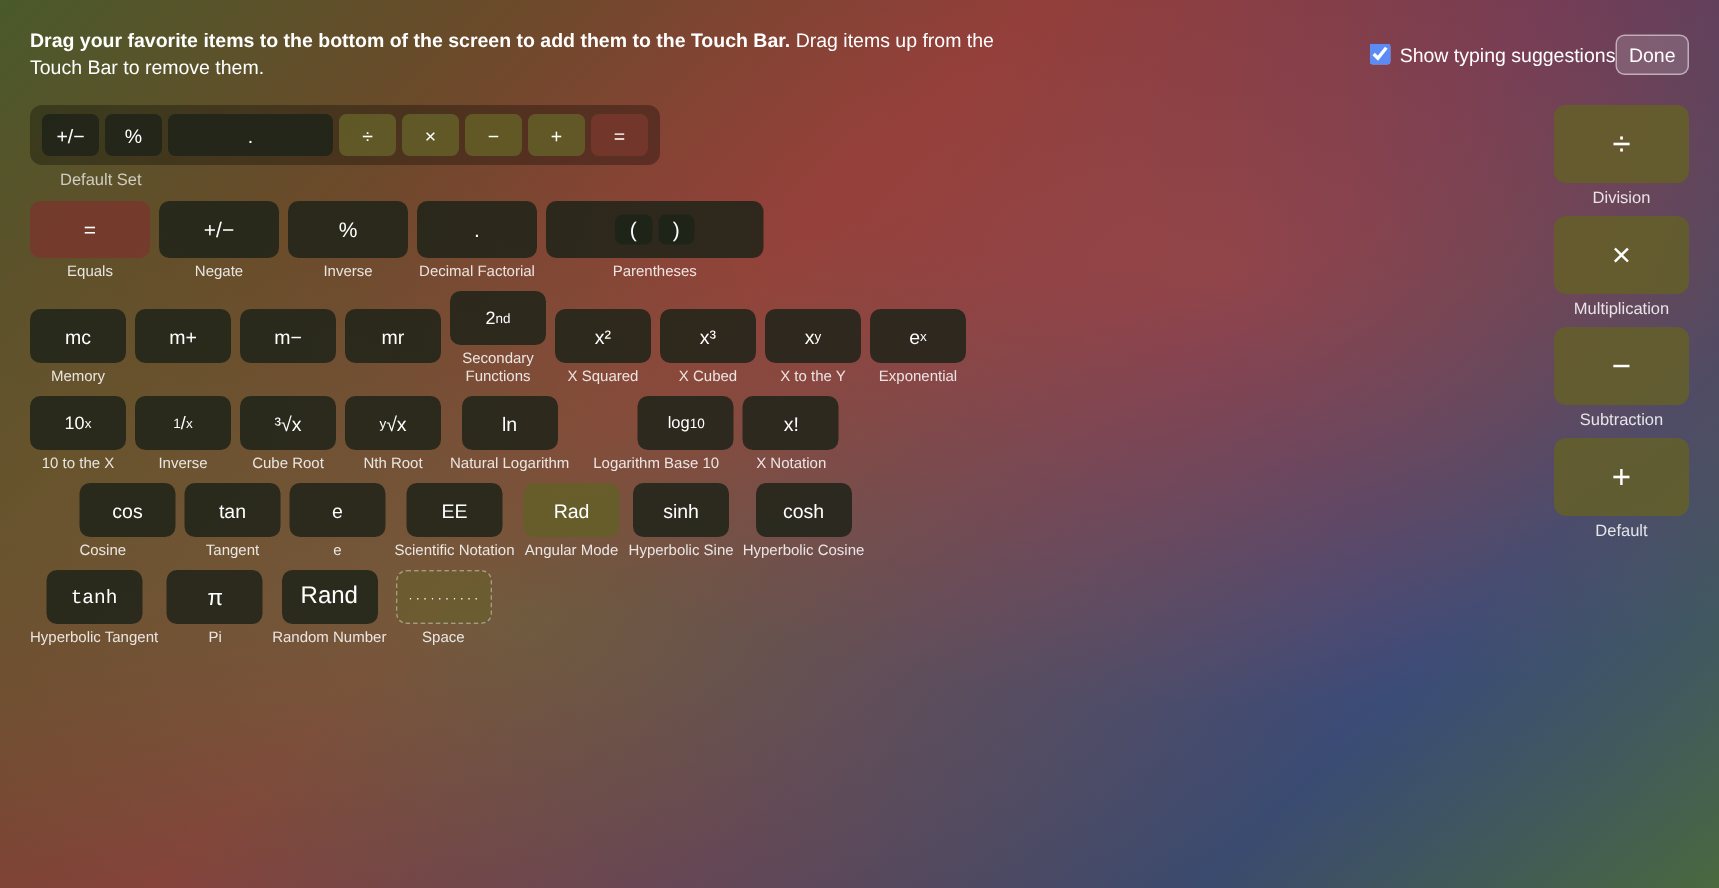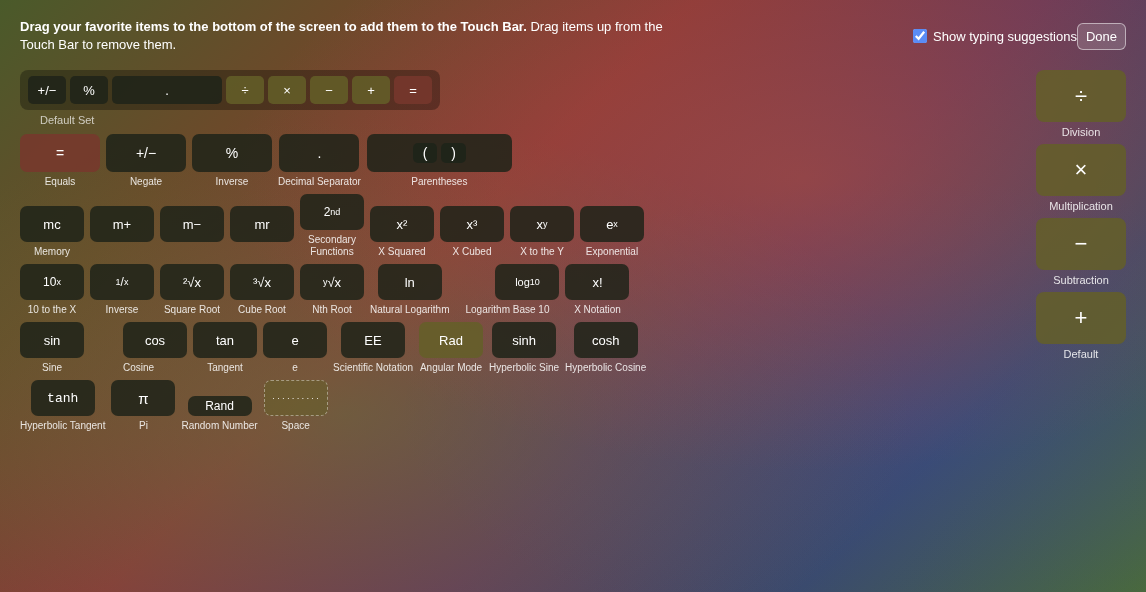--- a/index.html
+++ b/index.html
@@ -232,21 +232,21 @@
         <div class="item-cell">
           <button class="calc-btn btn-md btn-dark" style="width:80px;">+/−</button>
           <span class="item-label">Negate</span>
         </div>
         <div class="item-cell">
           <button class="calc-btn btn-md btn-dark" style="width:80px;">%</button>
           <span class="item-label">Inverse</span>
         </div>
         <div class="item-cell">
           <button class="calc-btn btn-md btn-dark" style="width:80px;">.</button>
-          <span class="item-label">Decimal Separator</span>
+          <span class="item-label">Decimal Factorial</span>
         </div>
         <div class="item-cell">
           <button class="calc-btn btn-md btn-dark" style="width:145px;">
             <span style="background:rgba(30,35,25,0.9);border-radius:5px;padding:2px 10px;margin-right:4px;">( </span>
             <span style="background:rgba(30,35,25,0.9);border-radius:5px;padding:2px 10px;"> )</span>
           </button>
           <span class="item-label">Parentheses</span>
         </div>
       </div>
 
@@ -292,24 +292,20 @@
       <div class="items-row">
         <div class="item-cell">
           <button class="calc-btn btn-dark" style="width:64px;height:36px;font-size:12px;">10<sup>x</sup></button>
           <span class="item-label">10 to the X</span>
         </div>
         <div class="item-cell">
           <button class="calc-btn btn-dark" style="width:64px;height:36px;font-size:12px;"><sup>1</sup>/<sub>x</sub></button>
           <span class="item-label">Inverse</span>
         </div>
         <div class="item-cell">
-          <button class="calc-btn btn-dark" style="width:64px;height:36px;font-size:13px;">²√x</button>
-          <span class="item-label">Square Root</span>
-        </div>
-        <div class="item-cell">
           <button class="calc-btn btn-dark" style="width:64px;height:36px;font-size:13px;">³√x</button>
           <span class="item-label">Cube Root</span>
         </div>
         <div class="item-cell">
           <button class="calc-btn btn-dark" style="width:64px;height:36px;font-size:13px;"><sup>y</sup>√x</button>
           <span class="item-label">Nth Root</span>
         </div>
         <div class="item-cell">
           <button class="calc-btn btn-dark" style="width:64px;height:36px;font-size:13px;">ln</button>
           <span class="item-label">Natural Logarithm</span>
@@ -319,24 +315,20 @@
           <span class="item-label">Logarithm Base 10</span>
         </div>
         <div class="item-cell">
           <button class="calc-btn btn-dark" style="width:64px;height:36px;font-size:13px;">x!</button>
           <span class="item-label">X Notation</span>
         </div>
       </div>
 
       <div class="items-row">
         <div class="item-cell">
-          <button class="calc-btn btn-dark" style="width:64px;height:36px;font-size:13px;">sin</button>
-          <span class="item-label">Sine</span>
-        </div>
-        <div class="item-cell">
           <button class="calc-btn btn-dark" style="width:64px;height:36px;font-size:13px;margin-left:33px;">cos</button>
           <span class="item-label">Cosine</span>
         </div>
         <div class="item-cell">
           <button class="calc-btn btn-dark" style="width:64px;height:36px;font-size:13px;">tan</button>
           <span class="item-label">Tangent</span>
         </div>
         <div class="item-cell">
           <button class="calc-btn btn-dark" style="width:64px;height:36px;font-size:13px;">e</button>
           <span class="item-label">e</span>
@@ -362,21 +354,21 @@
       <div class="items-row">
         <div class="item-cell">
           <button class="calc-btn btn-dark" style="width:64px;height:36px;font-size:13px;font-family:Liberation Mono, monospace;">tanh</button>
           <span class="item-label">Hyperbolic Tangent</span>
         </div>
         <div class="item-cell">
           <button class="calc-btn btn-dark" style="width:64px;height:36px;font-size:15px;">π</button>
           <span class="item-label">Pi</span>
         </div>
         <div class="item-cell">
-          <button class="calc-btn btn-dark" style="width:64px;height:20px;font-size:12px;">Rand</button>
+          <button class="calc-btn btn-dark" style="width:64px;height:36px;font-size:16px;">Rand</button>
           <span class="item-label">Random Number</span>
         </div>
         <div class="item-cell">
           <button class="calc-btn space-btn" style="width:64px;height:36px;font-size:8px;">· · · · · · · · · ·</button>
           <span class="item-label">Space</span>
         </div>
       </div>
 
     </div>
 

